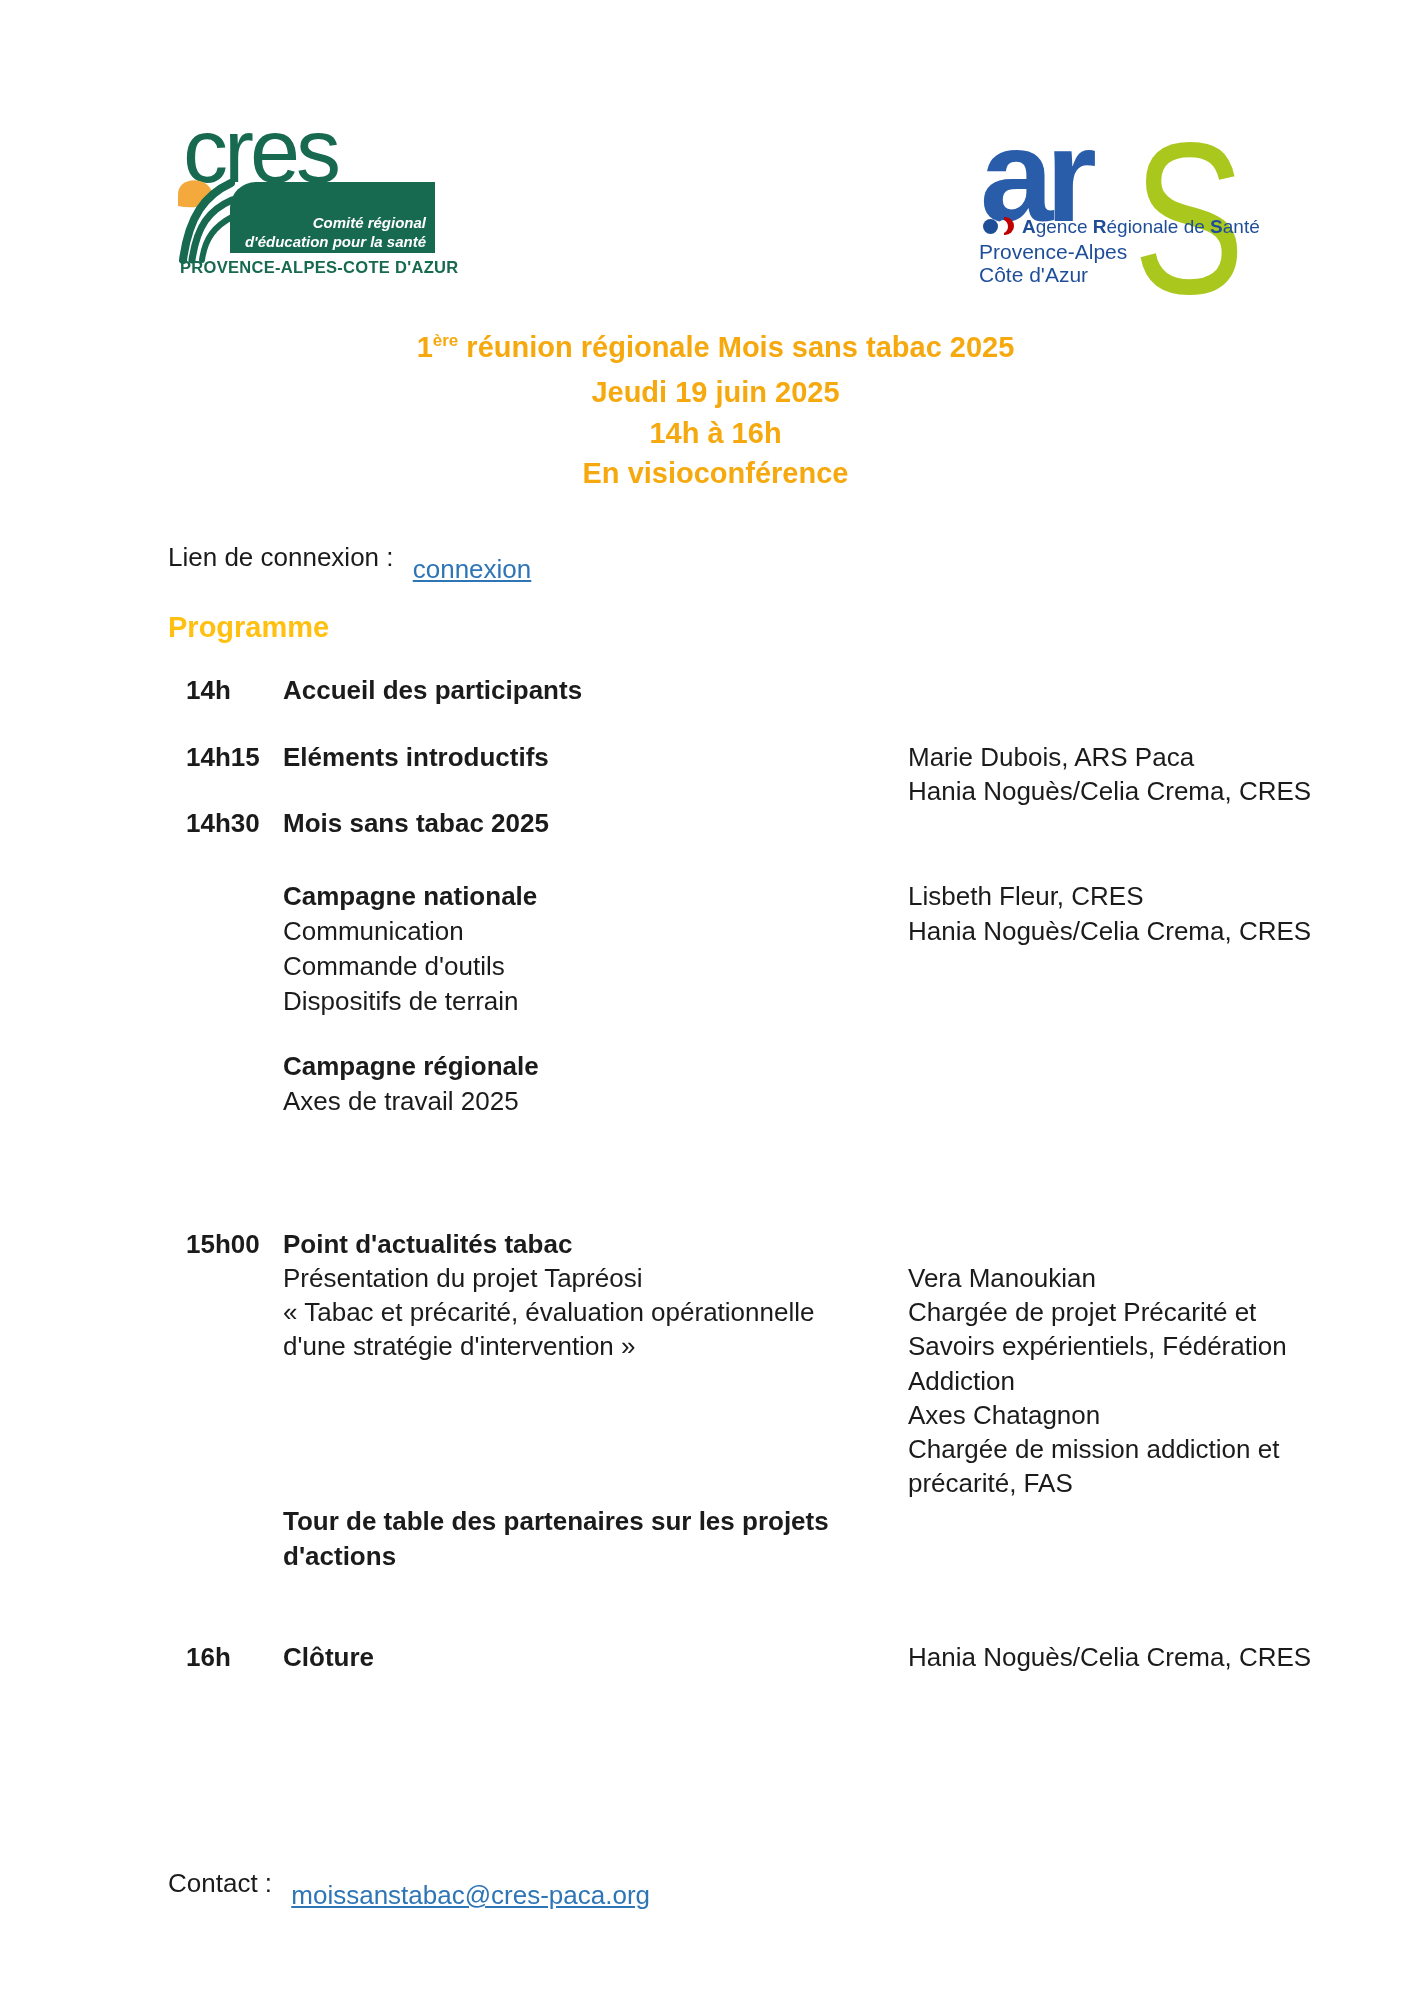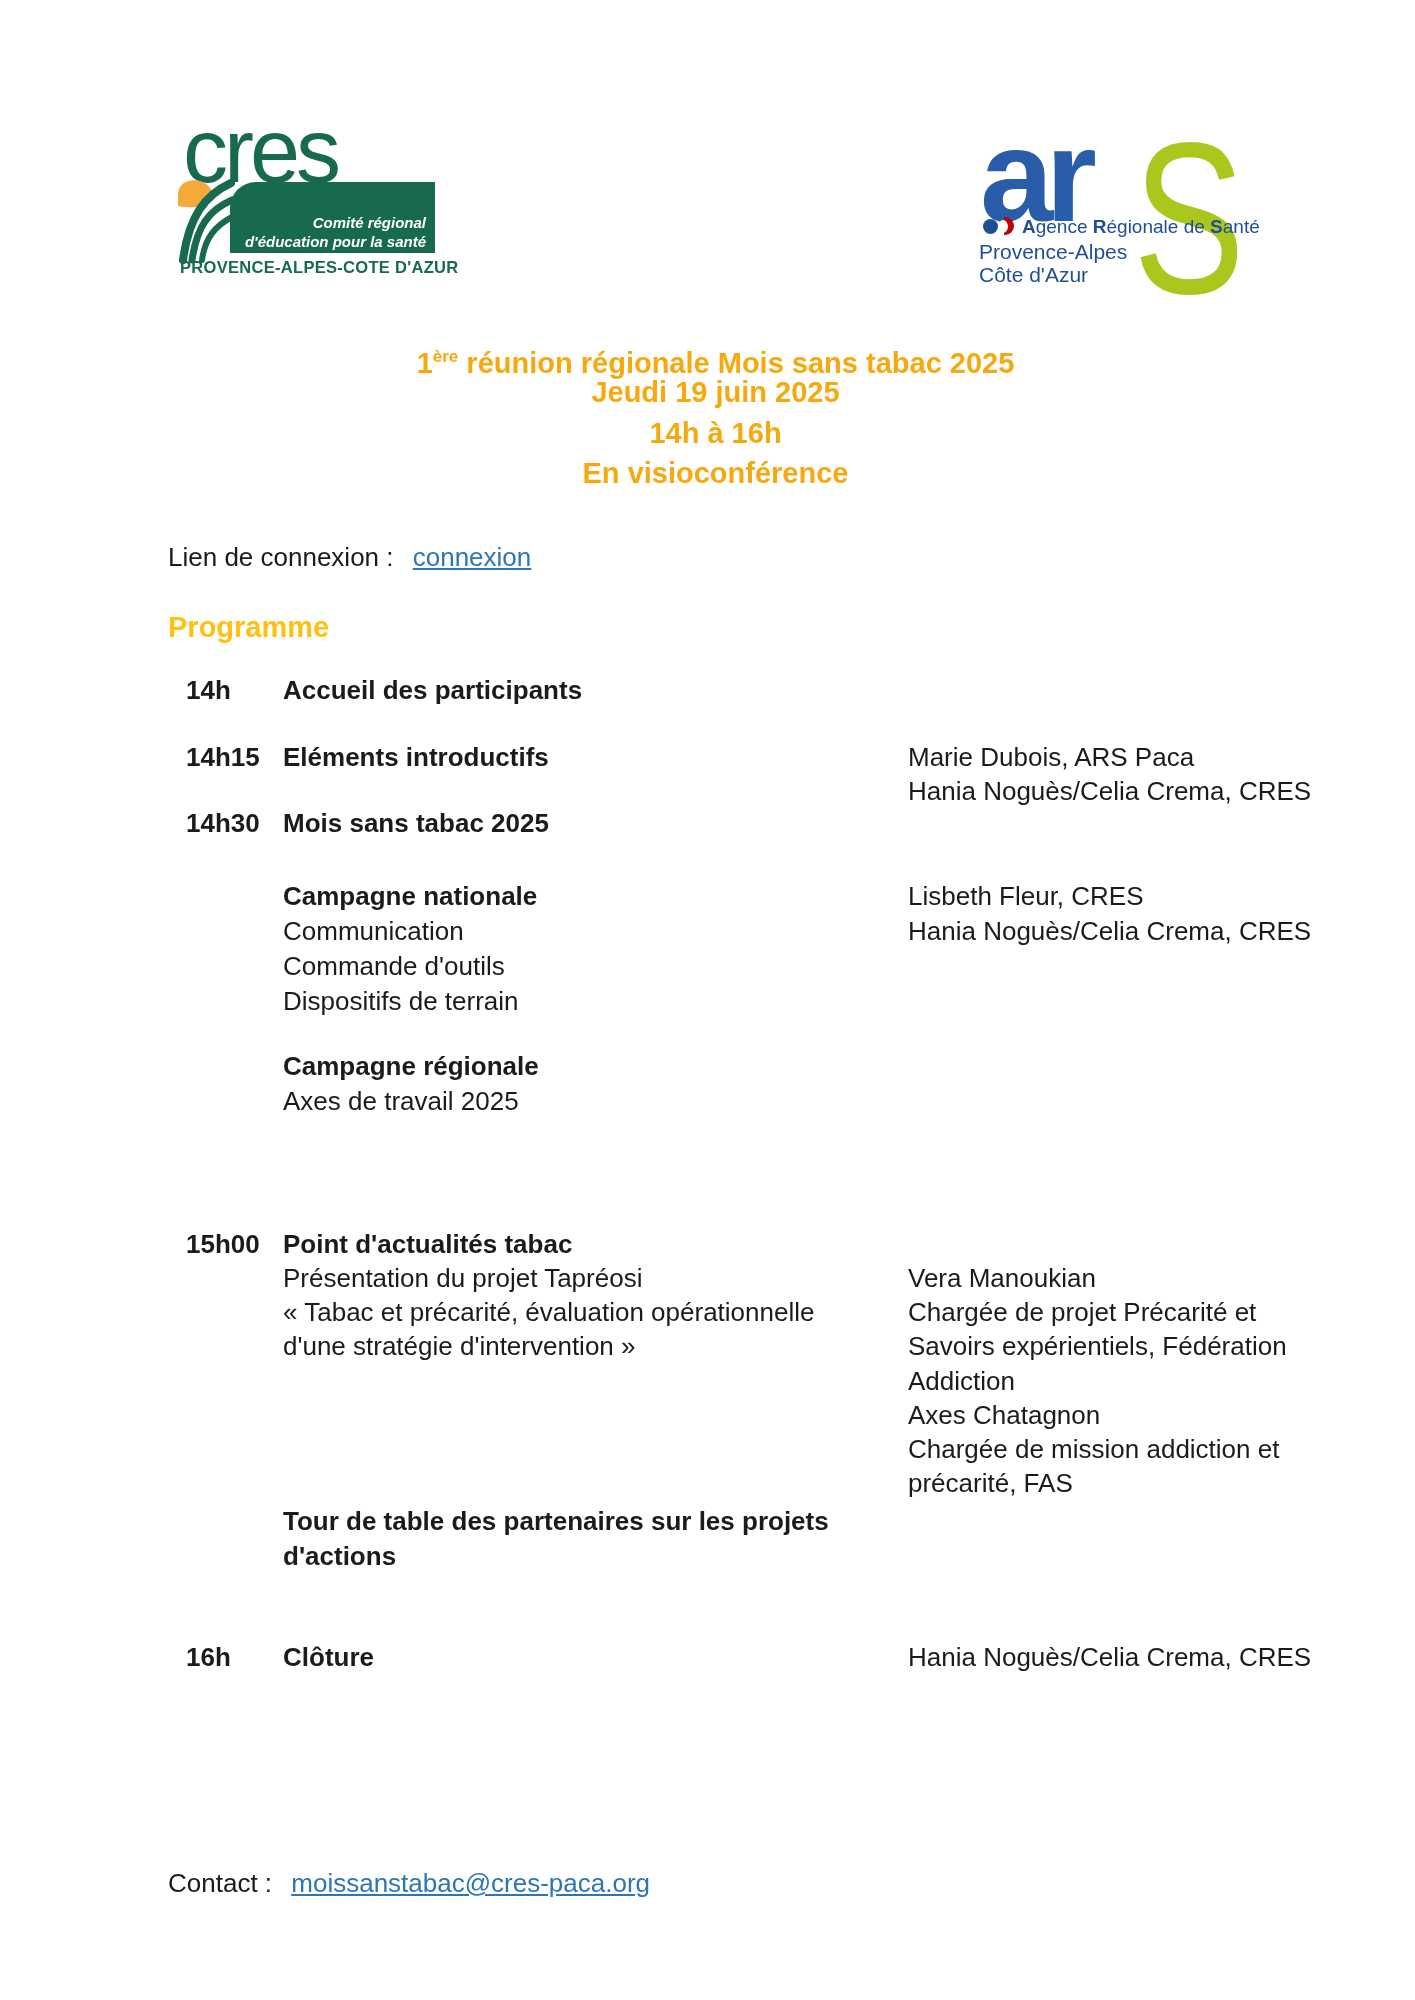--- a/index.html
+++ b/index.html
@@ -51,21 +51,21 @@
   .title-line sup{font-size:17px;vertical-align:super;line-height:0;}
   
   .ln{position:absolute;left:0;width:100%;height:0;}
   .ln span, .ln a{position:absolute;white-space:pre;font-size:26px;line-height:32px;top:0;}
   .tcol{left:186px;}
   .ccol{left:283px;}
   .rcol{left:908px;}
   .lmarg{left:168px;}
   .b{font-weight:bold;}
   .heading{font-size:29px !important;font-weight:bold;color:var(--programme);}
-  a.link{color:var(--link);text-decoration:underline;cursor:pointer;}
+  a.link{color:var(--link);text-decoration:underline;cursor:pointer;margin-top:12px;}
   .inline-row{position:absolute;white-space:pre;font-size:26px;line-height:32px;display:flex;gap:12px;}
   .inline-row span, .inline-row a{position:relative;white-space:pre;font-size:26px;line-height:32px;}
 </style>
 </head>
 <body>
 
 <div id="doc">
 
   <div id="ars-logo">
     <span class="ars-ar">ar</span>
@@ -87,21 +87,21 @@
     </svg>
     <div class="cres-band">
       <div class="cres-tagline">
         <div>Comité régional</div>
         <div>d'éducation pour la santé</div>
       </div>
     </div>
     <div class="cres-region">PROVENCE-ALPES-COTE D'AZUR</div>
   </div>
 
-  <div class="title-line" style="top:347px;"><span>1</span><sup>ère</sup><span> réunion régionale Mois sans tabac 2025</span></div>
+  <div class="title-line" style="top:331px;"><span>1</span><sup>ère</sup><span> réunion régionale Mois sans tabac 2025</span></div>
   <div class="title-line" style="top:376px;">Jeudi 19 juin 2025</div>
   <div class="title-line" style="top:417px;">14h à 16h</div>
   <div class="title-line" style="top:457px;">En visioconférence</div>
 
   <div class="inline-row" style="top:541px;left:168px;">
     <span>Lien de connexion : </span><a class="link">connexion</a>
   </div>
 
   <div class="ln" style="top:611px;">
     <span class="lmarg heading">Programme</span>

